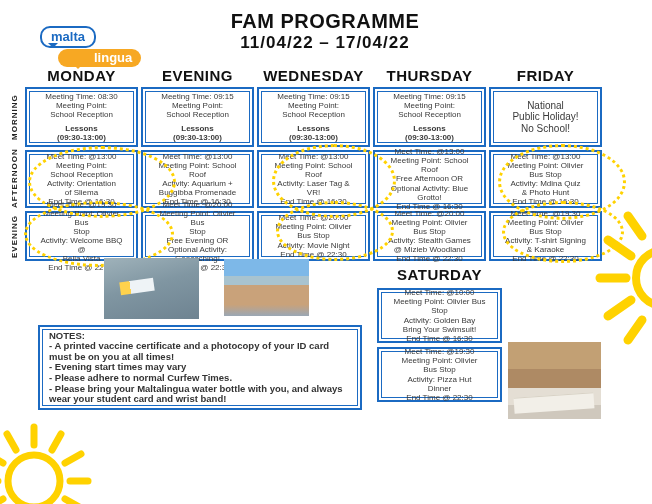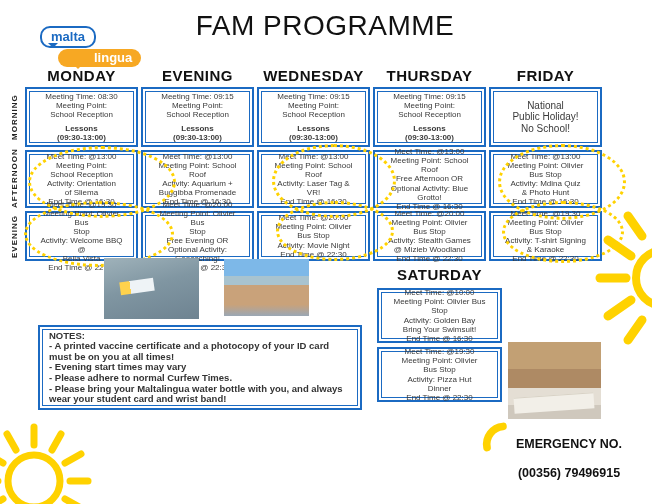--- a/index.html
+++ b/index.html
@@ -10,21 +10,21 @@
     margin:0 auto;
   }
   
   .logo { position:absolute; left:40px; top:26px; width:100px; }
   .bubble { display:inline-block; font-weight:bold; font-size:13px; border-radius:10px; padding:1px 9px 2px; position:relative; }
   .bubble.malta { border:2px solid #1b6ac2; color:#1b6ac2; background:#fff; z-index:2; }
   .bubble.malta::after { content:""; position:absolute; left:6px; bottom:-7px; border:5px solid transparent; border-top-color:#1b6ac2; }
   .bubble.lingua { background:#f7a823; color:#fff; margin-left:18px; margin-top:-3px; z-index:1;padding-left:36px; }
   .bubble.lingua::after { content:""; position:absolute; left:14px; bottom:-8px; border:6px solid transparent; border-top-color:#f7a823; }
   .titles { position:absolute; left:160px; top:10px; width:330px; text-align:center; color:#111; }
-  .title { font-size:28px; font-weight:400; letter-spacing:0.5px; }
+  .title { font-size:20px; font-weight:700; letter-spacing:0.5px; }
   .dates { font-size:17px; font-weight:800; letter-spacing:1px; }
 
   
   .schedule {
     position:absolute; left:6px; top:62px; width:596px;
     display:grid; grid-template-columns:16px repeat(5,1fr);
     grid-template-rows:22px 60px 58px 50px; column-gap:3px; row-gap:3px;
   }
   .day-header { font-size:15px; font-weight:800; color:#111; text-align:center; align-self:end; letter-spacing:0.5px; }
   .row-label { writing-mode:vertical-rl; transform:rotate(180deg); font-size:8px; font-weight:bold;
@@ -82,20 +82,21 @@
 
 <div class="page">
 
   <div class="logo">
     <div class="bubble malta">malta</div><br>
     <div class="bubble lingua">lingua</div>
   </div>
 
   <div class="titles">
     <div class="title">FAM PROGRAMME</div>
+    <div class="dates">11/04/22 – 17/04/22</div>
   </div>
 
   <div class="schedule">
     <div class="day-header c1 r0">MONDAY</div>
     <div class="day-header c2 r0">EVENING</div>
     <div class="day-header c3 r0">WEDNESDAY</div>
     <div class="day-header c4 r0">THURSDAY</div>
     <div class="day-header c5 r0">FRIDAY</div>
 
     <div class="row-label lr1">MORNING</div>
@@ -288,29 +289,20 @@
   <div class="cell notes">
       <div class="cell-inner">
     <span class="notes-title">NOTES:</span>
     <span class="notes-body">- A printed vaccine certificate and a photocopy of your ID card must be on you at all times!
 - Evening start times may vary
 - Please adhere to normal Curfew Times.
 - Please bring your Maltalingua water bottle with you, and always wear your student card and wrist band!</span>
   </div>
     </div>
 
-  <div class="emergency">
-    <svg width="34" height="34" viewBox="0 0 40 40">
-      <path d="M9 31 A 21 21 0 0 1 31 9" stroke="#ffd200" stroke-width="9" fill="none" stroke-linecap="round" transform="rotate(-8 20 20)"></path>
-    </svg>
-    <div class="emergency-text">
-      <span>EMERGENCY NO.</span><br>
-      <span>(00356) 79496915</span>
-    </div>
-  </div>
 
   <svg class="sun-bottom-left" width="130" height="110" viewBox="0 0 130 110">
     <g stroke="#ffd200" stroke-width="7" stroke-linecap="round">
       <circle cx="52" cy="68" r="26" fill="#ffffff"></circle>
       <line x1="88" y1="68" x2="106" y2="68"></line>
       <line x1="83" y1="86" x2="99" y2="95"></line>
       <line x1="70" y1="99" x2="79" y2="110"></line>
       <line x1="34" y1="99" x2="25" y2="110"></line>
       <line x1="21" y1="86" x2="5" y2="95"></line>
       <line x1="16" y1="68" x2="0" y2="68"></line>

